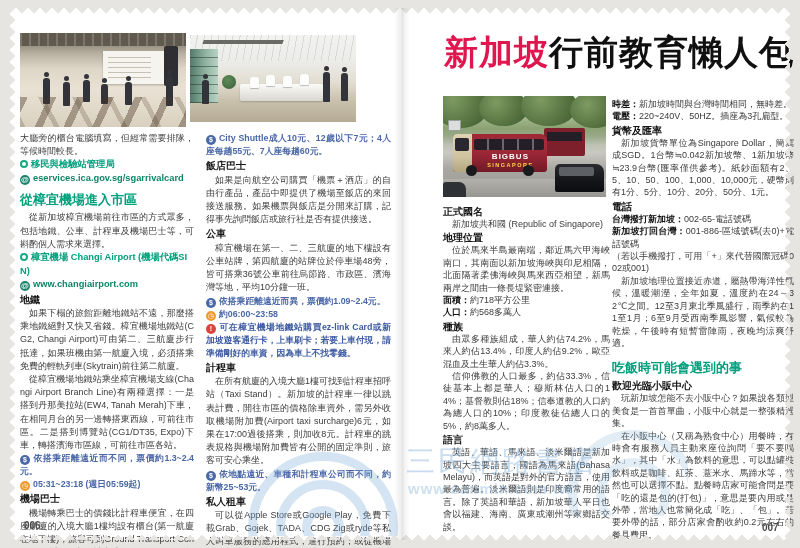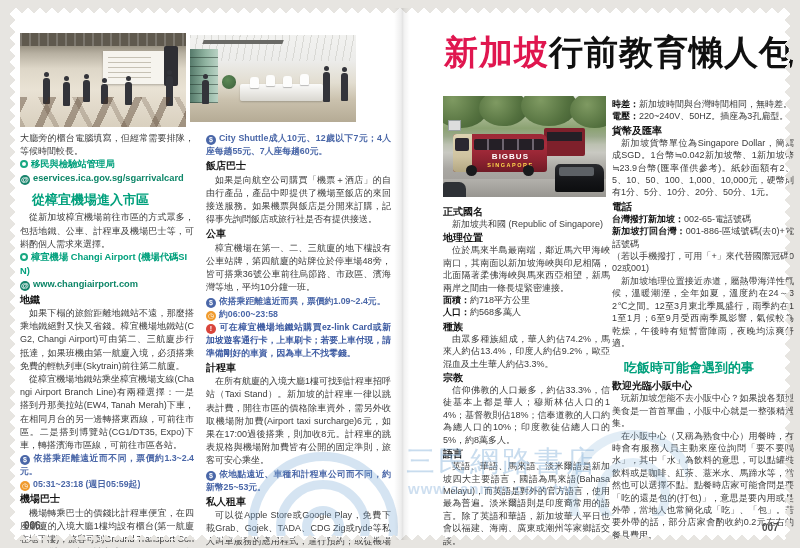--- a/index.html
+++ b/index.html
@@ -12,21 +12,21 @@
   .zzb{left:0;bottom:0;right:0;height:6px;background:linear-gradient(45deg,#e7e5e1 4.2px,transparent 4.2px) 0 0/12px 6px repeat-x,linear-gradient(315deg,#e7e5e1 4.2px,transparent 4.2px) 0 0/12px 6px repeat-x}
   .zzl{left:0;top:0;bottom:0;width:6px;background:linear-gradient(135deg,#e7e5e1 4.2px,transparent 4.2px) 0 0/6px 12px repeat-y,linear-gradient(45deg,#e7e5e1 4.2px,transparent 4.2px) 0 0/6px 12px repeat-y}
   .zzr{right:0;top:0;bottom:0;width:6px;background:linear-gradient(225deg,#e7e5e1 4.2px,transparent 4.2px) 0 0/6px 12px repeat-y,linear-gradient(315deg,#e7e5e1 4.2px,transparent 4.2px) 0 0/6px 12px repeat-y}
   .fold{position:absolute;left:384px;top:0;width:16px;height:100%;background:linear-gradient(90deg,rgba(0,0,0,0),rgba(0,0,0,.07) 45%,rgba(0,0,0,.11) 52%,rgba(0,0,0,.05) 65%,rgba(0,0,0,0));pointer-events:none}
   .col{position:absolute}
   .t{font-size:9px;line-height:13.2px;color:#3b3b3b;text-align:justify;word-break:break-all}
   .tight .t{line-height:12.4px}
   .ind{text-indent:1em}
   .h{font-size:10px;line-height:14.5px;font-weight:bold;color:#141414;margin-top:1px}
   .tight .h{line-height:13px}
-  .sec{font-size:13px;line-height:19px;font-weight:bold;color:#00a07c;margin:5px 12px 2px}
+  .sec{font-size:13px;line-height:19px;font-weight:bold;color:#00a07c;margin:5px 0 2px}
   .glink{font-size:9.3px;line-height:13.5px;font-weight:bold;color:#00a07c;word-break:break-all}
   .gurl{font-size:9.3px;line-height:13.5px;font-weight:bold;color:#0d8668;word-break:break-all}
   .info{font-size:8.8px;line-height:13px;font-weight:bold;color:#4a67a8;text-align:justify}
   .tipline{font-size:8.8px;line-height:13px;font-weight:bold;color:#3d5ba2;text-align:justify}
   .lblb{font-weight:bold;color:#141414}
   .ic{display:inline-block;width:10px;height:10px;border-radius:50%;color:#fff;font-size:7px;line-height:10px;text-align:center;font-weight:bold;margin-right:3px;vertical-align:-1px}
   .ic.fare{background:#4a67a8}
   .ic.time{background:#f09b2e}
   .ic.tipc{background:#d9453c}
   .ic.web{background:#16836b;font-size:8px}
@@ -185,21 +185,20 @@
 
   <div class="col tight" style="left:433px;top:196px;width:167px">
     <h3 class="h">正式國名</h3>
     <p class="t ind">新加坡共和國 (Republic of Singapore)</p>
     <h3 class="h">地理位置</h3>
     <p class="t ind">位於馬來半島最南端，鄰近馬六甲海峽南口，其南面以新加坡海峽與印尼相隔，北面隔著柔佛海峽與馬來西亞相望，新馬兩岸之間由一條長堤緊密連接。</p>
     <p class="t"><span class="lblb">面積：</span><span>約718平方公里</span></p>
     <p class="t"><span class="lblb">人口：</span><span>約568多萬人</span></p>
     <h3 class="h">種族</h3>
     <p class="t ind">由眾多種族組成，華人約佔74.2%，馬來人約佔13.4%，印度人約佔9.2%，歐亞混血及土生華人約佔3.3%。</p>
-    <h3 class="h">宗教</h3>
     <p class="t ind">信仰佛教的人口最多，約佔33.3%，信徒基本上都是華人；穆斯林佔人口的14%；基督教則佔18%；信奉道教的人口約為總人口的10%；印度教徒佔總人口的5%，約8萬多人。</p>
     <h3 class="h">語言</h3>
     <p class="t ind">英語、華語、馬來語、淡米爾語是新加坡四大主要語言，國語為馬來語(Bahasa Melayu)，而英語是對外的官方語言，使用最為普遍。淡米爾語則是印度裔常用的語言。除了英語和華語，新加坡華人平日也會以福建、海南、廣東或潮州等家鄉話交談。</p>
   </div>
 
   <div class="col tight" style="left:602px;top:90px;width:182px">
     <p class="t"><span class="lblb">時差：</span><span>新加坡時間與台灣時間相同，無時差。</span></p>
     <p class="t"><span class="lblb">電壓：</span><span>220~240V、50HZ。插座為3孔扁型。</span></p>
     <h3 class="h">貨幣及匯率</h3>
     <p class="t ind">新加坡貨幣單位為Singapore Dollar，簡寫成SGD。1台幣≒0.042新加坡幣、1新加坡幣≒23.9台幣(匯率僅供參考)。紙鈔面額有2、5、10、50、100、1,000、10,000元，硬幣則有1分、5分、10分、20分、50分、1元。</p>

